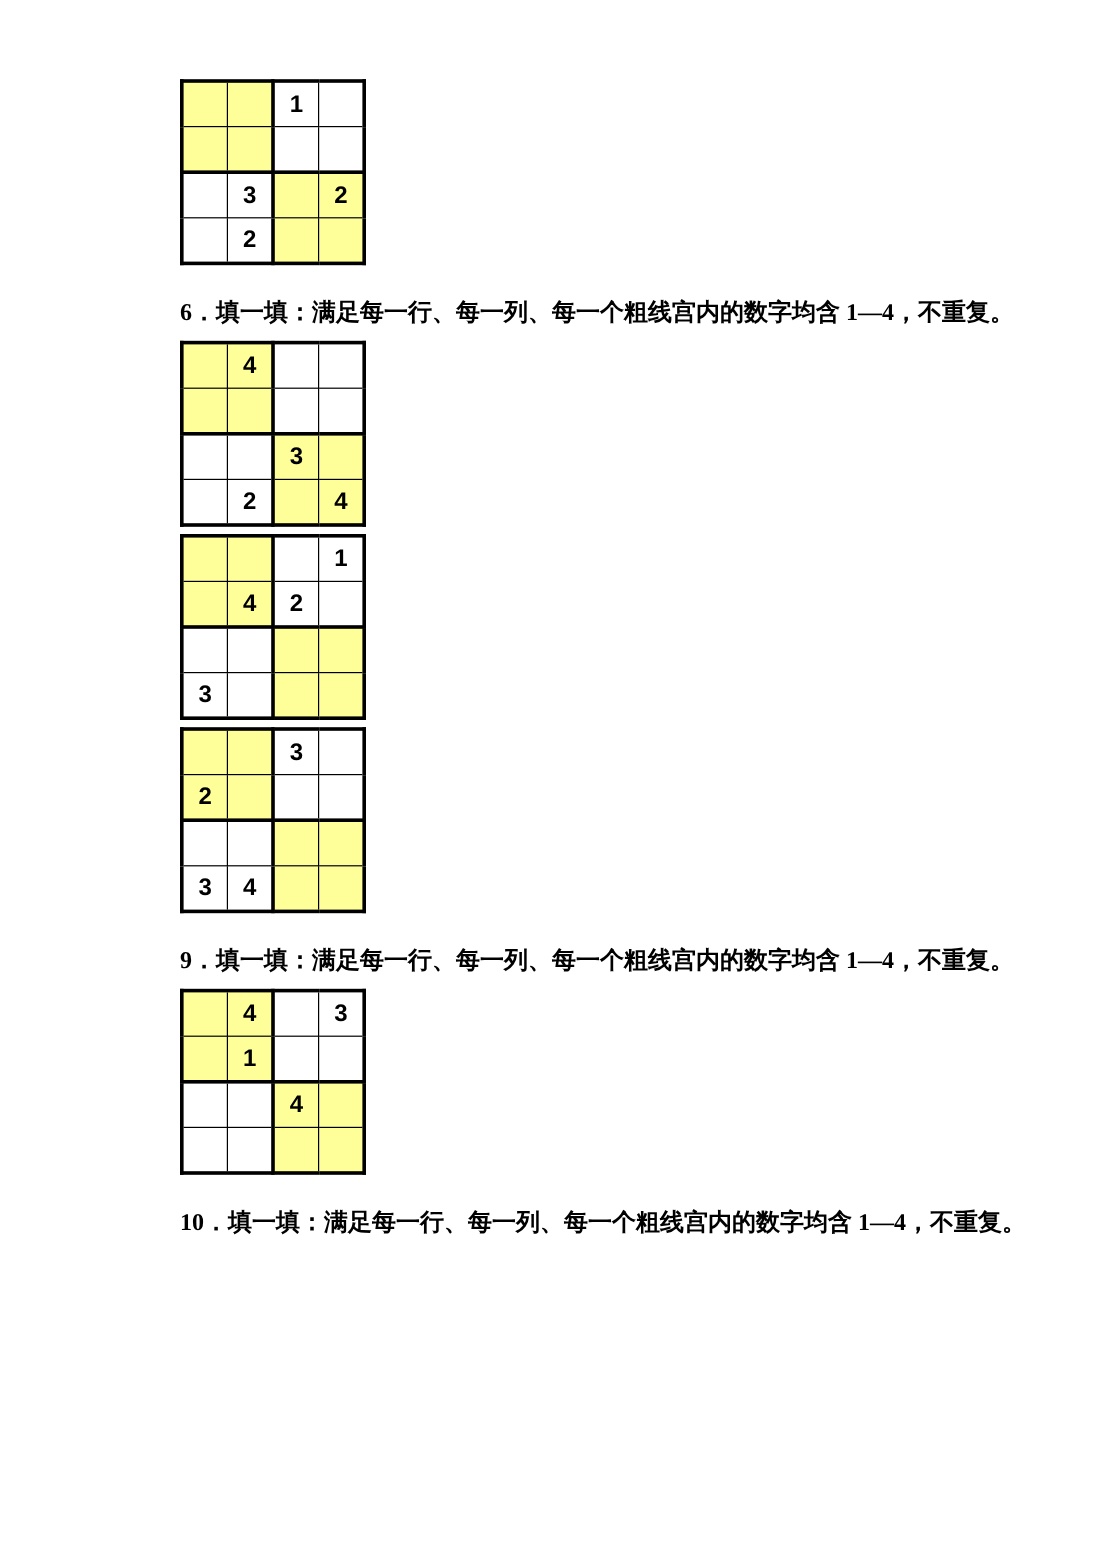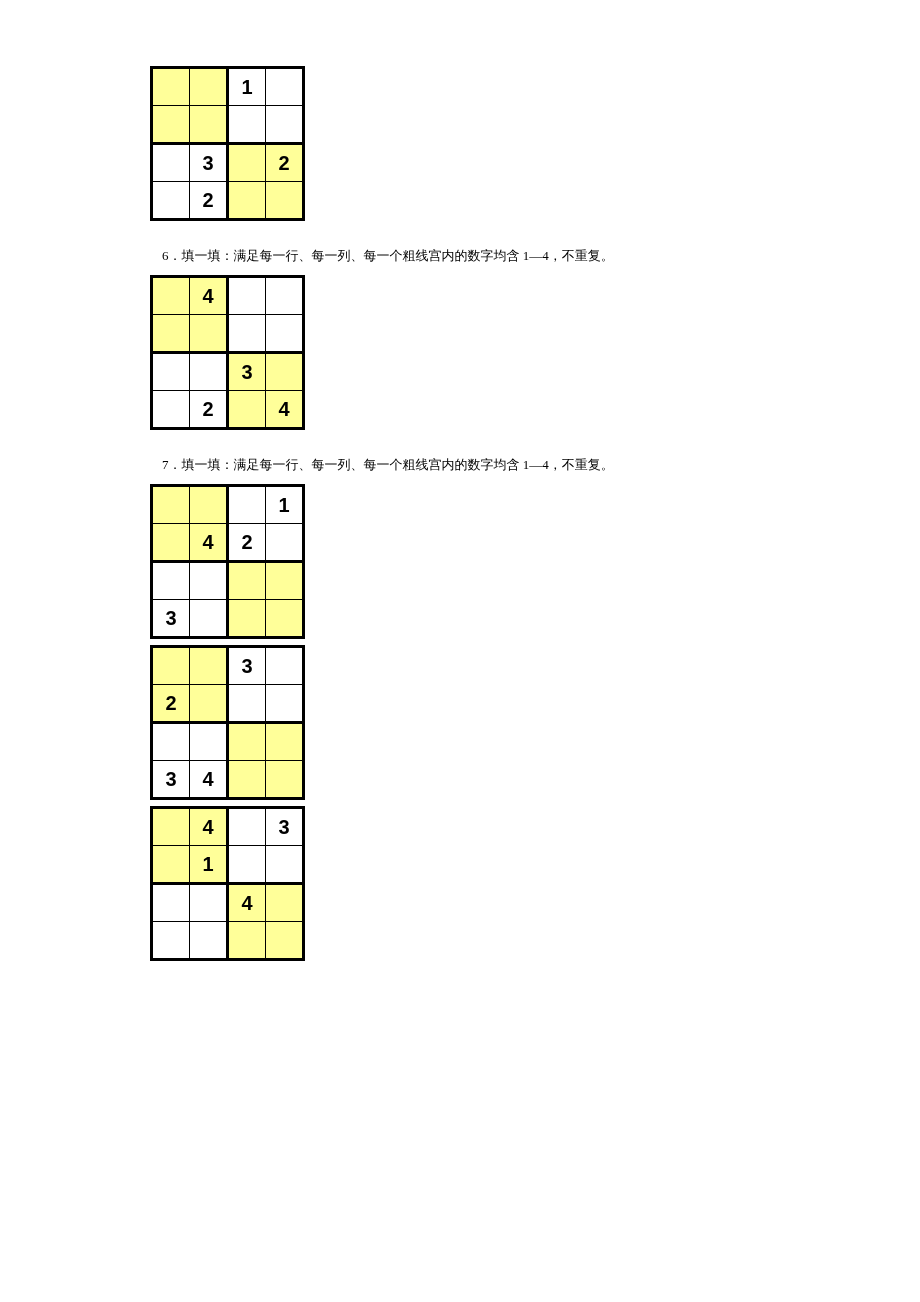--- a/index.html
+++ b/index.html
@@ -8,22 +8,23 @@
     background: #fff;
     font-family: "SimSun", "宋体", serif;
     font-size: 16px;
     color: #000;
     width: 920px;
   }
   .page {
     padding: 60px 0 60px 150px;
   }
   .instruction {
-    margin: 26px 0 10px 12px;
-    font-size: 13px;
+    margin: 26px 0 10px 0;
+    font-size: 20px;
+    font-weight: bold;
   }
   .sudoku {
     border-collapse: collapse;
     border: 3px solid #000;
     margin-top: 6px;
   }
   .sudoku td {
     width: 36px;
     height: 36px;
     border: 1px solid #000;
@@ -99,21 +100,20 @@
     </tr>
     <tr>
       <td class="w bl bb"></td>
       <td class="w br bb">2</td>
       <td class="y bl bb"></td>
       <td class="y br bb">4</td>
     </tr>
   </tbody>
     </table>
 
-  <div class="instruction">7．填一填：满足每一行、每一列、每一个粗线宫内的数字均含 1—4，不重复。</div>
   <table class="sudoku">
     <tbody>
         <tr>
       <td class="y bt bl"></td>
       <td class="y bt br"></td>
       <td class="w bt bl"></td>
       <td class="w bt br">1</td>
     </tr>
     <tr>
       <td class="y bl bb"></td>
@@ -158,20 +158,21 @@
     </tr>
     <tr>
       <td class="w bl bb">3</td>
       <td class="w br bb">4</td>
       <td class="y bl bb"></td>
       <td class="y br bb"></td>
     </tr>
   </tbody>
     </table>
 
+  <div class="instruction">9．填一填：满足每一行、每一列、每一个粗线宫内的数字均含 1—4，不重复。</div>
   <table class="sudoku">
     <tbody>
         <tr>
       <td class="y bt bl"></td>
       <td class="y bt br">4</td>
       <td class="w bt bl"></td>
       <td class="w bt br">3</td>
     </tr>
     <tr>
       <td class="y bl bb"></td>
@@ -187,14 +188,15 @@
     </tr>
     <tr>
       <td class="w bl bb"></td>
       <td class="w br bb"></td>
       <td class="y bl bb"></td>
       <td class="y br bb"></td>
     </tr>
   </tbody>
     </table>
 
+  <div class="instruction">10．填一填：满足每一行、每一列、每一个粗线宫内的数字均含 1—4，不重复。</div>
 
 </div>
 
 </body></html>

